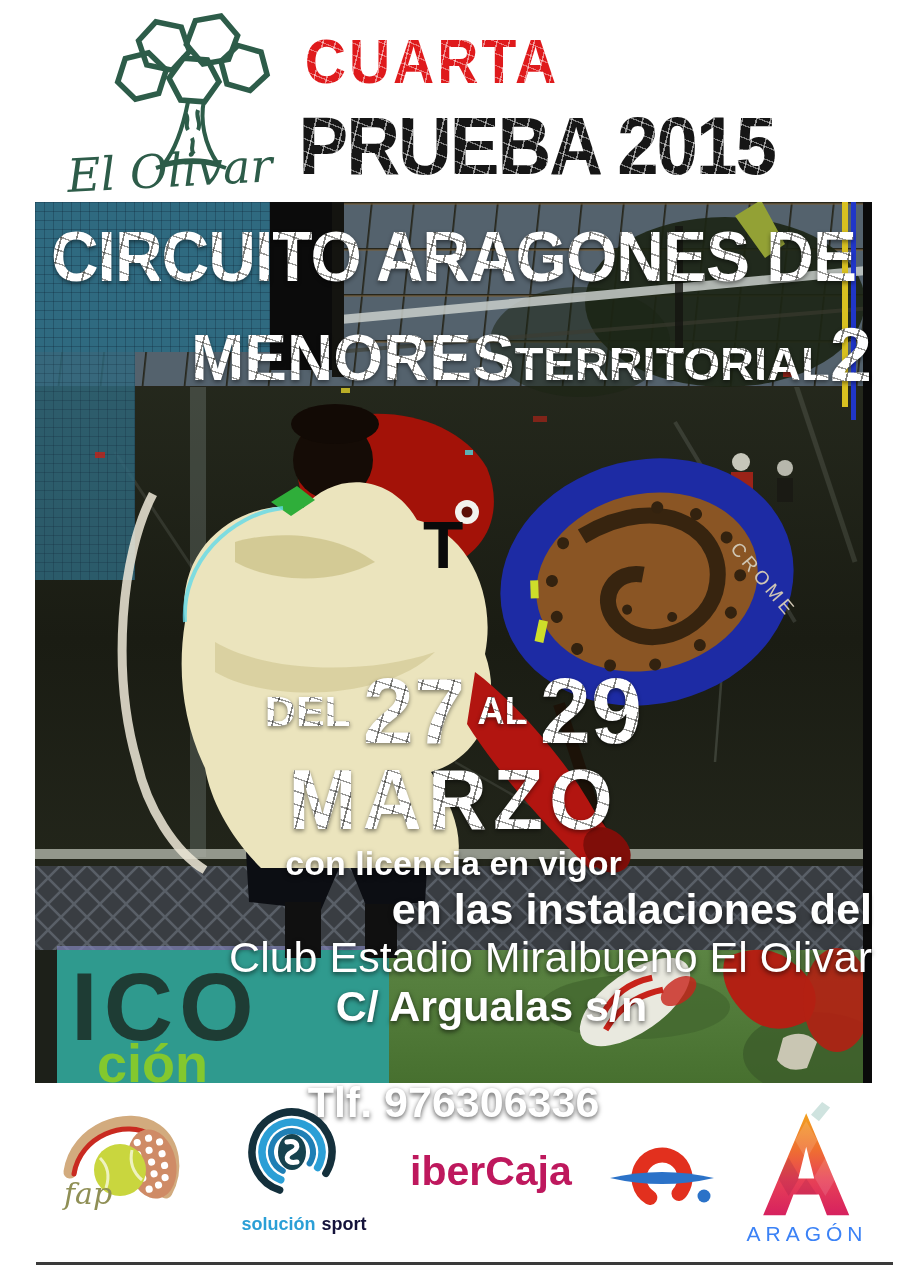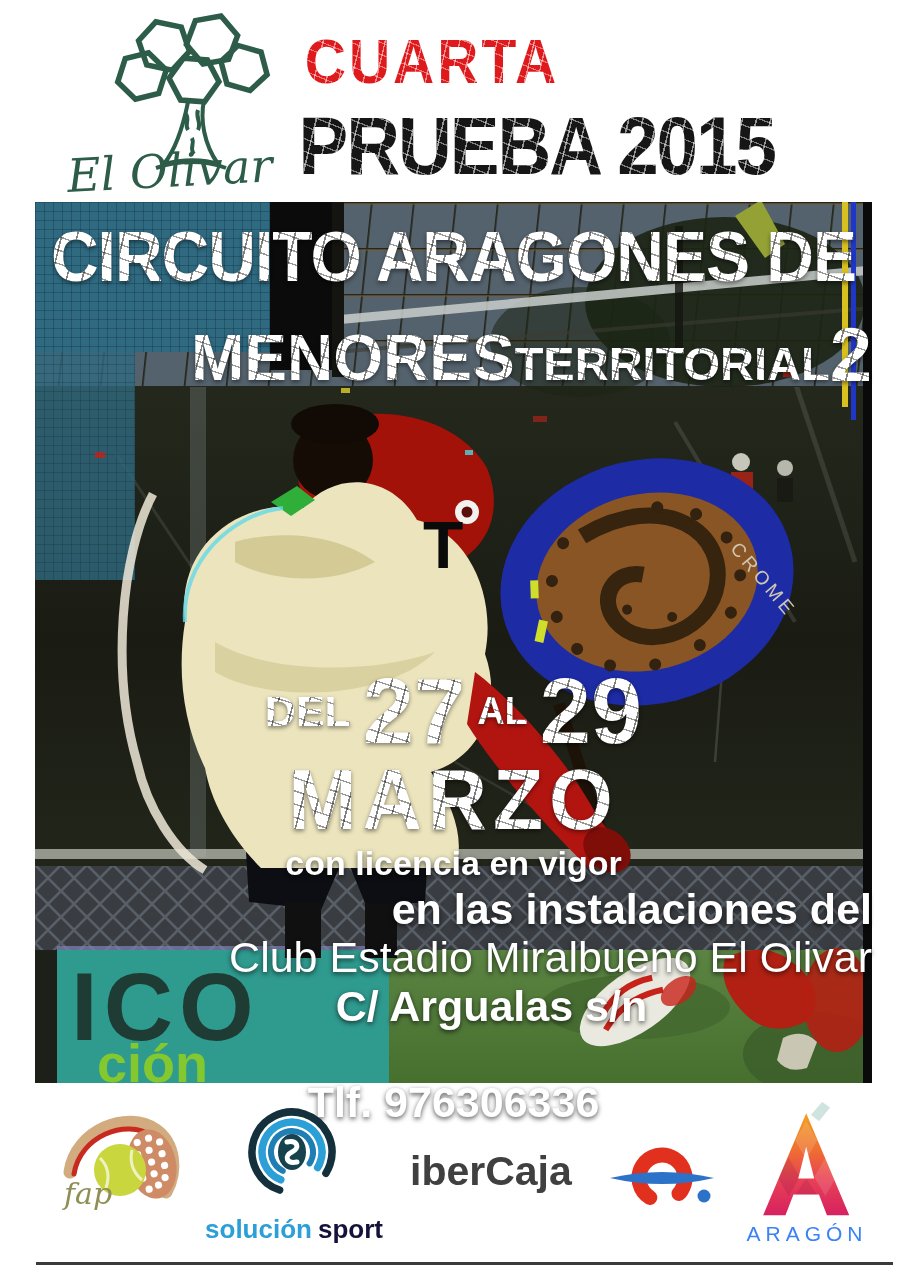--- a/index.html
+++ b/index.html
@@ -60,25 +60,25 @@
   .month{top:548px;font-size:82px;font-weight:700;letter-spacing:6px;transform:scaleY(1.05);transform-origin:top;}
   .plain{color:#ffffff;text-shadow:0 2px 5px rgba(0,0,0,.65);}
   .licencia{top:642px;font-size:34px;font-weight:700;}
   .instal{top:683px;font-size:43px;font-weight:700;text-align:right;}
   .clubline{top:731px;font-size:43px;font-weight:400;text-align:right;}
   .addr{top:780px;font-size:43px;font-weight:700;margin-left:38px;}
   .phone{top:860px;font-size:43px;font-weight:700;margin-top:16px;}
   
   .spon-fap{left:58px;top:1108px;width:135px;height:108px;}
   .spon-sol{left:246px;top:1104px;width:92px;height:100px;}
-  .sol-text{left:194px;top:1214px;width:200px;font-size:26px;font-weight:700;}
+  .sol-text{left:204px;top:1214px;width:200px;font-size:18px;font-weight:700;}
   .sol-text .b1{color:#2b9fd6;}
   .sol-text .b2{color:#14123a;margin-left:6px;}
   .iber-text{left:410px;top:1148px;width:190px;font-size:41px;font-weight:700;
-    color:#404040;letter-spacing:0px;}
+    color:#be185d;letter-spacing:0px;}
   .spon-iber-sym{left:608px;top:1146px;width:110px;height:66px;}
   .spon-aragon{left:748px;top:1102px;width:118px;height:118px;}
   .aragon-text{left:732px;top:1222px;width:150px;font-size:21px;letter-spacing:5px;
     color:#3b82f6;font-weight:400;}
   .bottom-rule{left:36px;top:1262px;width:857px;height:3px;background:#3a3a3a;}
 </style>
 </head>
 <body>
 
 <div class="poster">

